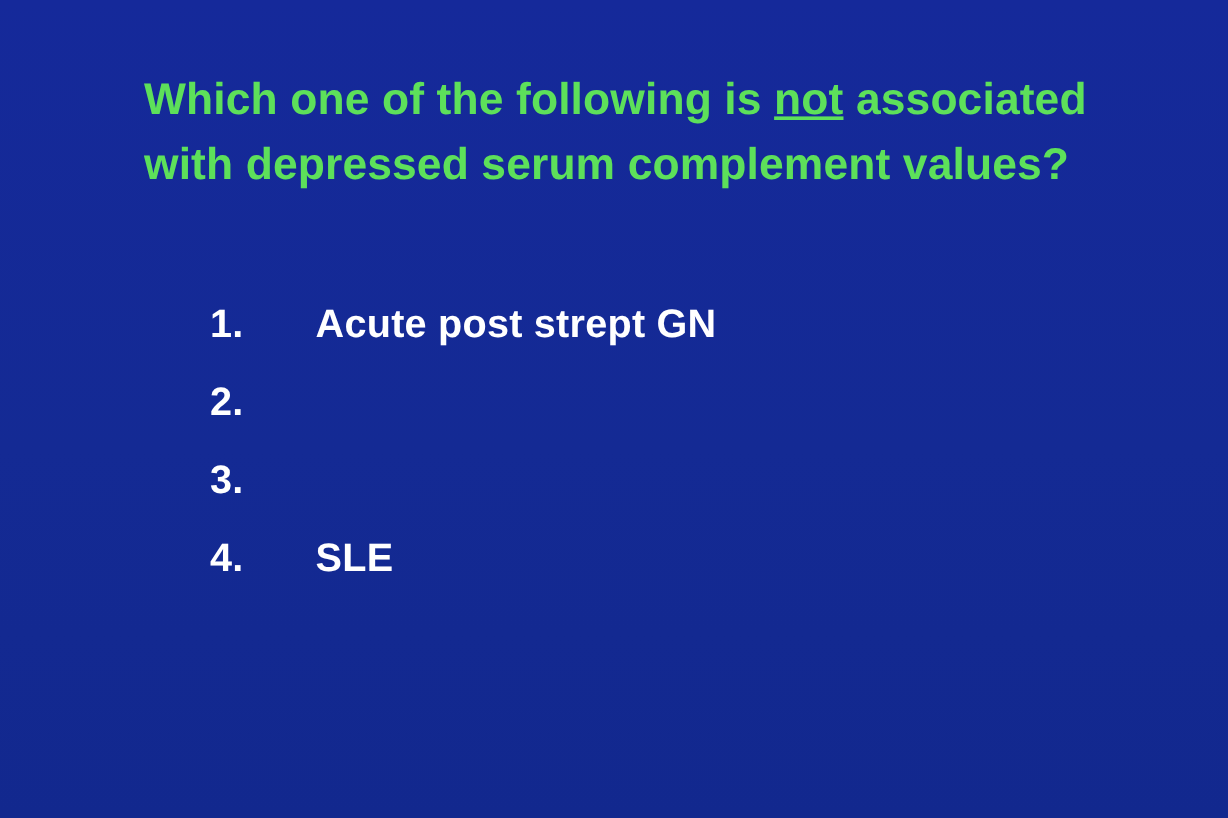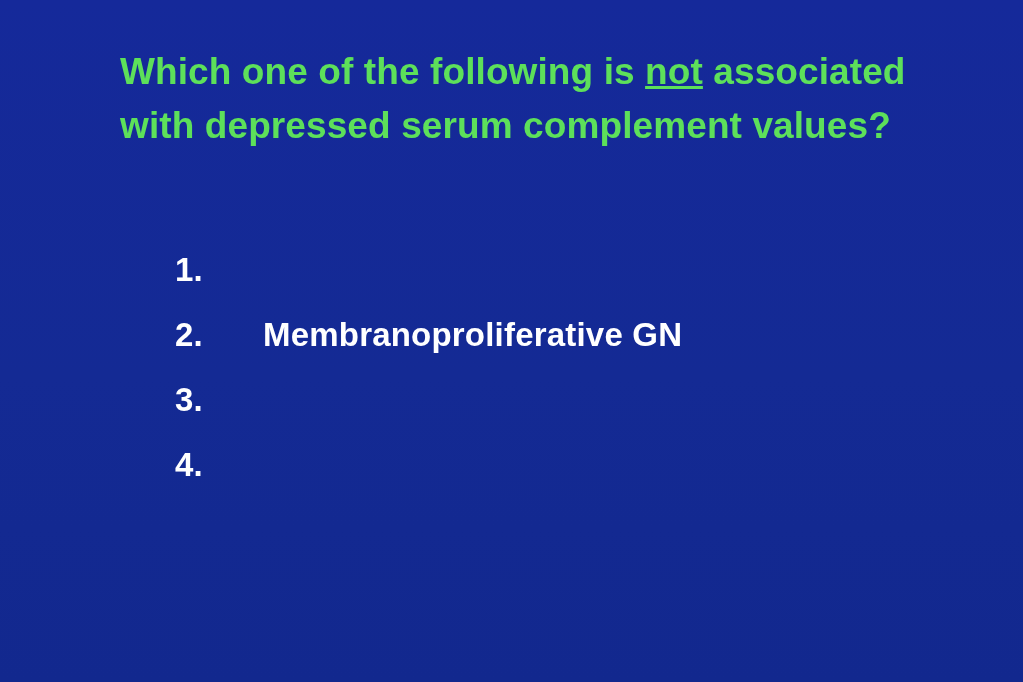--- a/index.html
+++ b/index.html
@@ -15,21 +15,21 @@
   }
   .slide {
     position: relative;
     width: 1023px;
     height: 682px;
     background: linear-gradient(180deg, #15299a 0%, #142a94 55%, #12288e 100%);
   }
   .question {
     position: absolute;
     left: 120px;
-    top: 45px;
+    top: 56px;
     width: 790px;
     color: #5de05a;
     font-size: 37px;
     font-weight: bold;
     line-height: 1.47;
     letter-spacing: 0.1px;
   }
   .question .u {
     text-decoration: underline;
   }
@@ -63,30 +63,31 @@
 <div class="slide">
 
   <div class="question">
     <span>Which one of the following is </span><span class="u">not</span><span> associated with depressed serum complement values?</span>
   </div>
 
   <div class="answers">
 
     <div class="answer-row">
       <span class="answer-num">1.</span>
+      <span class="answer-text">Acute post strept GN</span>
     </div>
 
     <div class="answer-row">
       <span class="answer-num">2.</span>
-      <span class="answer-text">Membranoproliferative GN</span>
     </div>
 
     <div class="answer-row">
       <span class="answer-num">3.</span>
     </div>
 
     <div class="answer-row">
       <span class="answer-num">4.</span>
+      <span class="answer-text">SLE</span>
     </div>
 
   </div>
 
 </div>
 
 </body></html>

